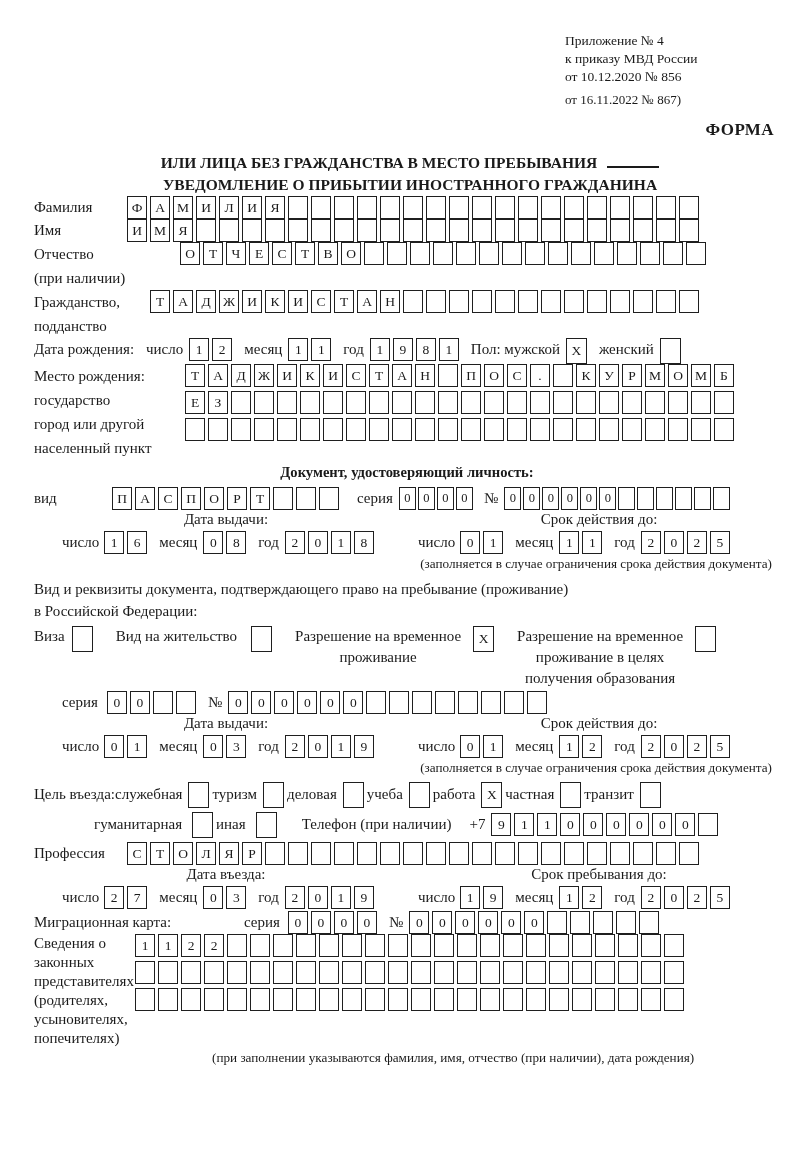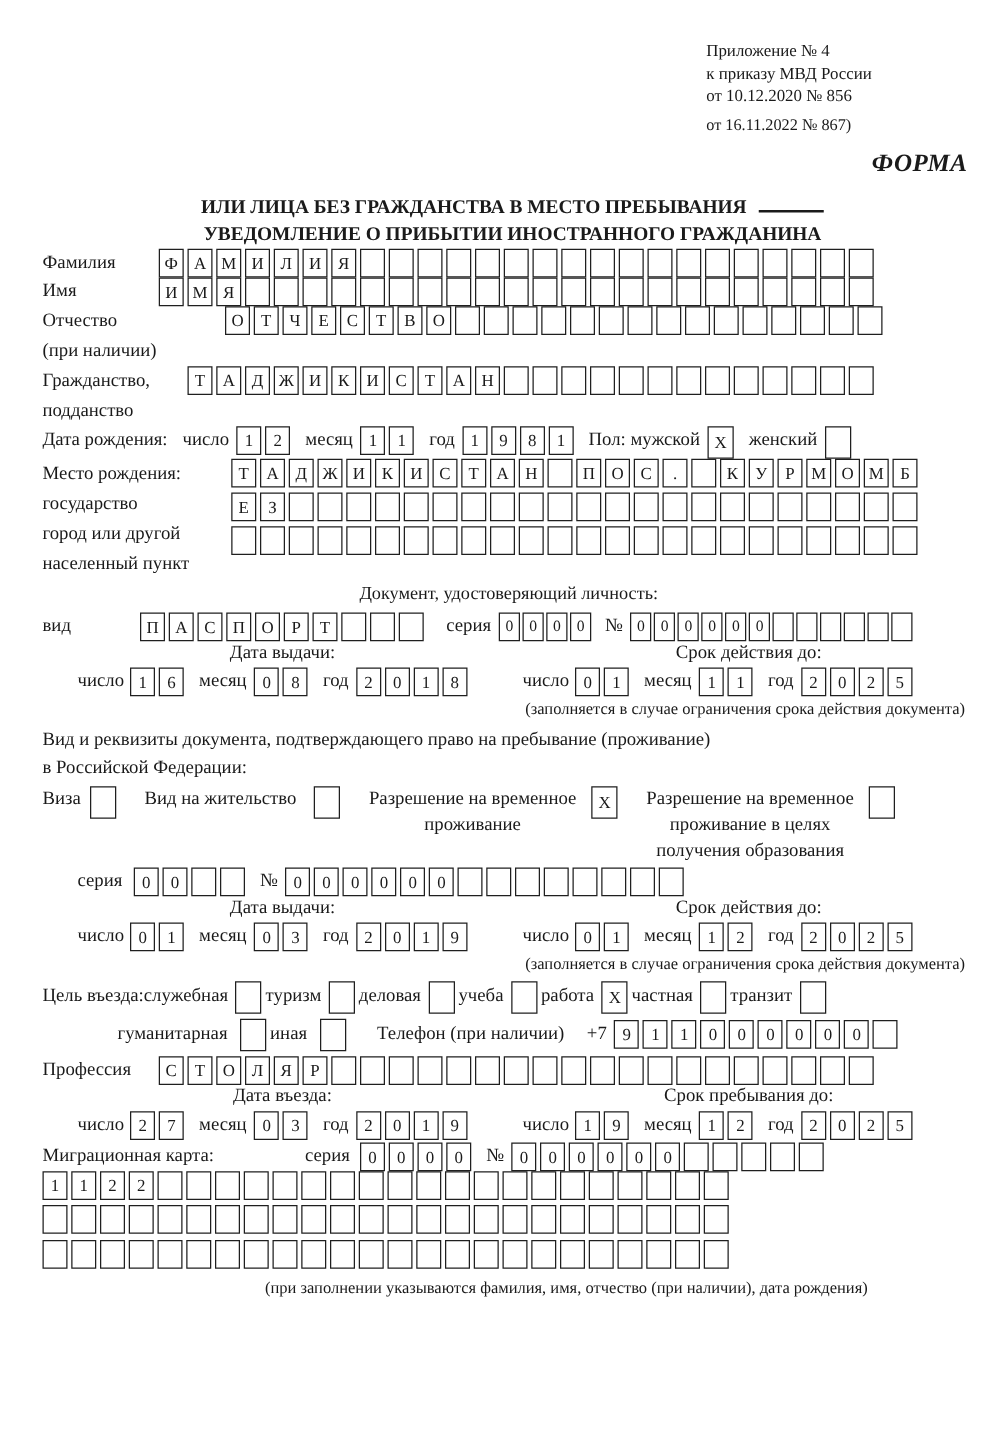--- a/index.html
+++ b/index.html
@@ -8,21 +8,21 @@
     width:800px; height:1163px; overflow:hidden;
     background:#ffffff; color:#1a1a1a;
     font-family:"Liberation Serif","DejaVu Serif",serif;
     font-size:15px;
   }
   .page { padding:32px 0 0 34px; width:800px; }
 
   
   .hdr { margin-left:531px; font-size:13.5px; line-height:18px; }
   .hdr .sub { margin-top:5px; font-size:13px; line-height:17px; }
-  .forma { width:740px; text-align:right; font-weight:700; font-size:20px; margin-top:12px; letter-spacing:.4px;font-style:italic; }
+  .forma { width:740px; text-align:right; font-weight:700; font-size:17px; margin-top:12px; letter-spacing:.4px; }
 
   
   .title { width:752px; text-align:center; font-weight:700; font-size:15.5px; line-height:22px; margin-top:12px; }
   .blank { display:inline-block; width:52px; border-bottom:2px solid #1a1a1a; height:12px; margin-left:10px; }
   .sec { font-weight:700; font-size:14.6px; margin-top:17px; margin-bottom:13px; }
 
   
   .cells { display:inline-flex; flex-wrap:nowrap; flex:none; }
   .cell {
     display:inline-flex; flex:none; width:20px; height:23px;
@@ -34,21 +34,21 @@
   .cbx .cell { width:21px; height:26px; }
 
   .row { display:flex; align-items:flex-start; margin-bottom:0; }
   .lb { flex:none; line-height:23px; }
   .w93 { width:93px; } .w146 { width:146px; } .w116 { width:116px; }
   .lblock { flex:none; line-height:23px; }
   .lblock div { line-height:24px; }
   .crow { margin-bottom:4px; }
   .w { flex:none; line-height:23px; margin:0 6px 0 9px; }
   .w.first { margin-left:0; }
-  .ctr { width:746px; text-align:center; font-weight:400; font-size:14.6px; margin:4px 0 6px 0; }
+  .ctr { width:746px; text-align:center; font-weight:700; font-size:14.6px; margin:4px 0 6px 0; }
 
   
   .dates { display:flex; margin-bottom:2px; }
   .dcol { flex:none; }
   .dcol.left { width:384px; }
   .dcol.right { width:362px; }
   .dhead { text-align:center; line-height:18px; margin-bottom:3px; }
   .dline { display:flex; align-items:flex-start; }
   .ind28 { margin-left:28px; }
   .vnote { width:756px; text-align:right; font-size:13.2px; line-height:16px; margin:1px 0 6px 0; padding-right:18px; }
@@ -680,20 +680,28 @@
         <span class="cell">0</span>
         <span class="cell"></span>
         <span class="cell"></span>
         <span class="cell"></span>
         <span class="cell"></span>
         <span class="cell"></span>
       </span>
   </div>
 
   <div class="row">
+    <span class="lblock" style="width:101px">
+      <div style="line-height:19px">Сведения о</div>
+      <div style="line-height:19px">законных</div>
+      <div style="line-height:19px">представителях</div>
+      <div style="line-height:19px">(родителях,</div>
+      <div style="line-height:19px">усыновителях,</div>
+      <div style="line-height:19px">попечителях)</div>
+    </span>
     <span>
       <div class="cells crow">
           <span class="cell">1</span>
           <span class="cell">1</span>
           <span class="cell">2</span>
           <span class="cell">2</span>
           <span class="cell"></span>
           <span class="cell"></span>
           <span class="cell"></span>
           <span class="cell"></span>

